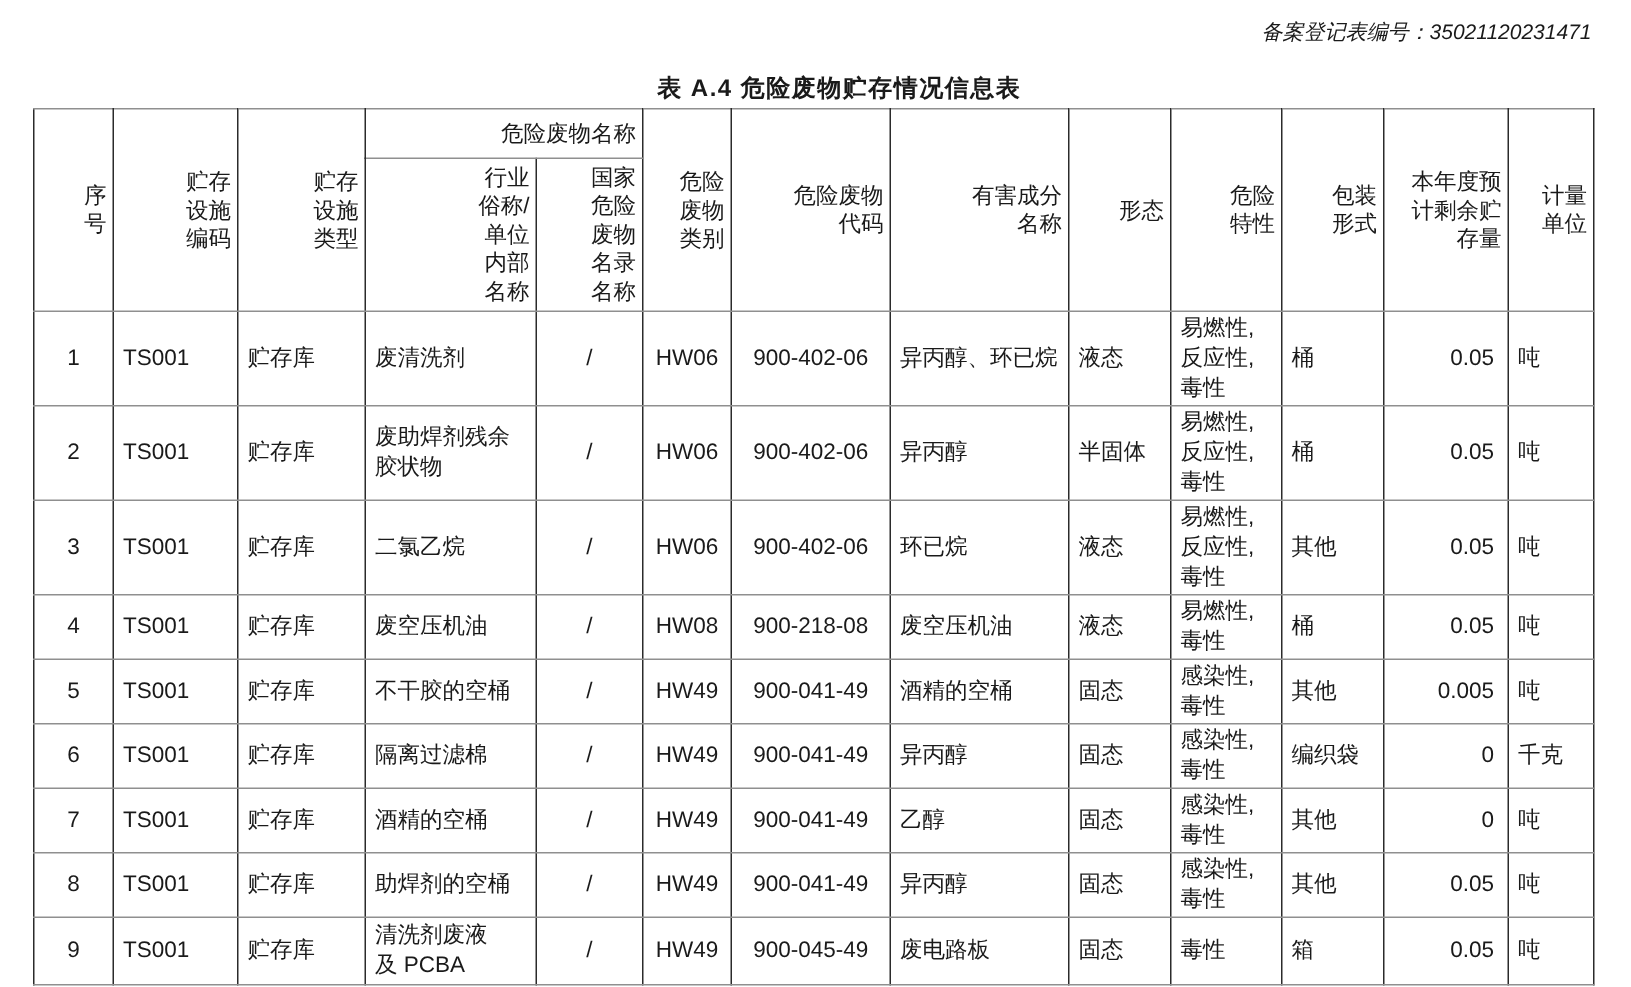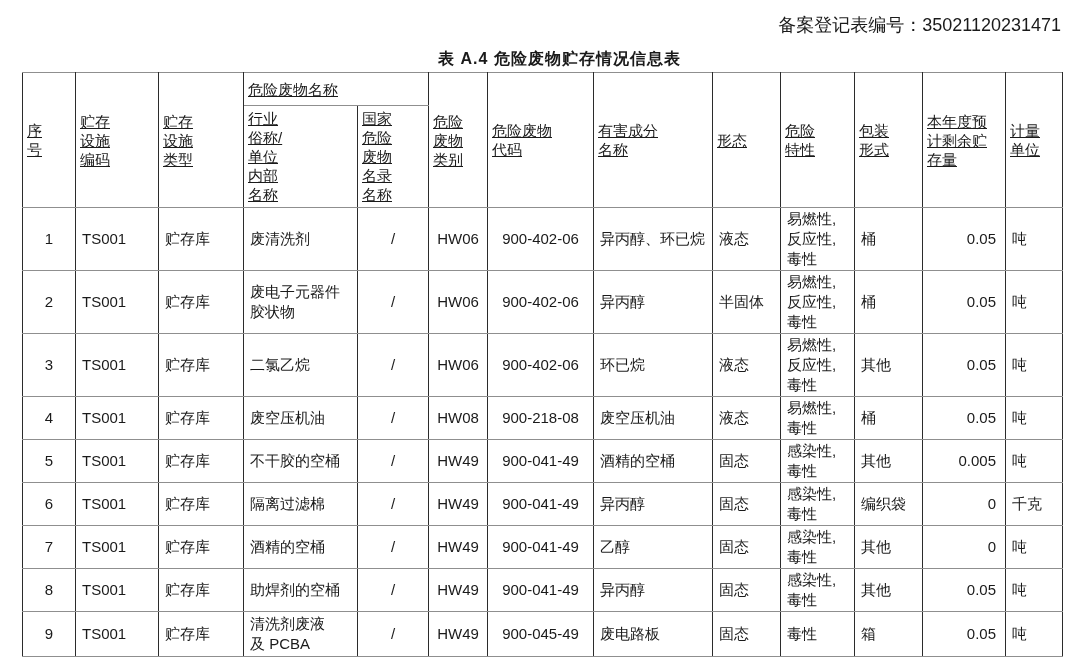--- a/index.html
+++ b/index.html
@@ -9,22 +9,23 @@
     width: 1087px;
     height: 658px;
     background: #ffffff;
     color: #1a1a1a;
     overflow: hidden;
   }
   .reg-no {
     position: absolute;
     top: 13px;
     right: 26px;
-    font-size: 18px;
+    font-size: 14px;
     white-space: pre;
+    font-style: italic;
   }
   .doc-title {
     position: absolute;
     top: 33px;
     left: 0;
     width: 100%;
     margin: 16px;
     text-align: center;
     font-size: 16px;
     font-weight: bold;
@@ -44,24 +45,23 @@
     border-right: 1px solid #2b2b2b;
     border-top: 1px solid #8f8f8f;
     border-bottom: 1px solid #8f8f8f;
     vertical-align: middle;
     white-space: pre-line;
     font-size: 15px;
     overflow: hidden;
   }
   .waste-table th {
     font-weight: normal;
-    text-align: left;
+    text-align: right;
     line-height: 19px;
     padding: 3px 4px;
-    text-decoration: underline;
   }
   .waste-table td {
     line-height: 20px;
     padding: 1px 6px;
   }
   thead tr.h1 { height: 33px; }
   thead tr.h2 { height: 95px; }
   tbody tr { height: 41px; }
   tbody tr:nth-child(1), tbody tr:nth-child(2), tbody tr:nth-child(3) { height: 63px; }
   tbody tr:nth-child(9) { height: 45px; }
@@ -151,21 +151,21 @@
 反应性,
 毒性</td>
       <td class="c-left">桶</td>
       <td class="c-right">0.05</td>
       <td class="c-left">吨</td>
     </tr>
         <tr>
       <td class="c-center">2</td>
       <td class="c-left">TS001</td>
       <td class="c-left">贮存库</td>
-      <td class="c-left">废电子元器件
+      <td class="c-left">废助焊剂残余
 胶状物</td>
       <td class="c-center">/</td>
       <td class="c-center">HW06</td>
       <td class="c-center">900-402-06</td>
       <td class="c-left">异丙醇</td>
       <td class="c-left">半固体</td>
       <td class="c-left">易燃性,
 反应性,
 毒性</td>
       <td class="c-left">桶</td>

